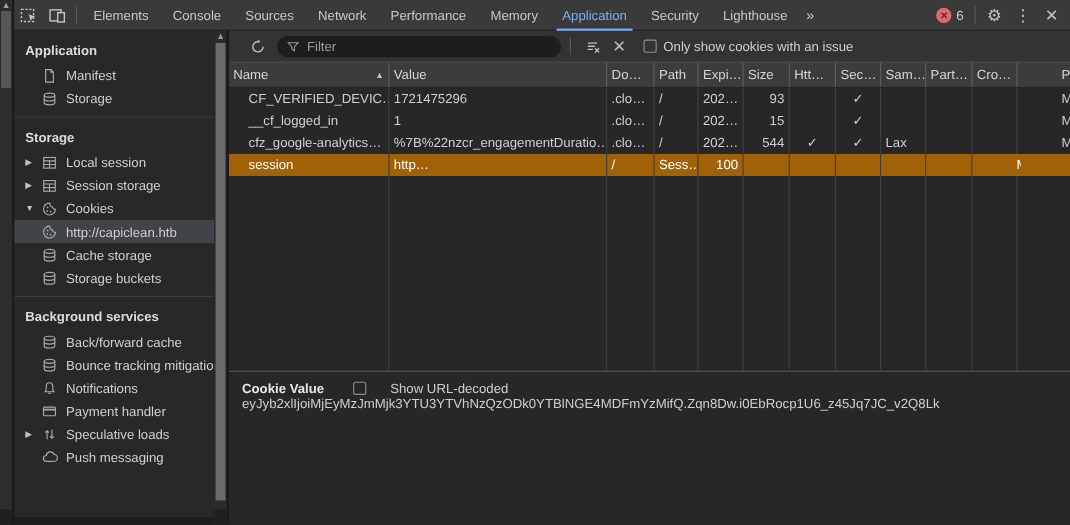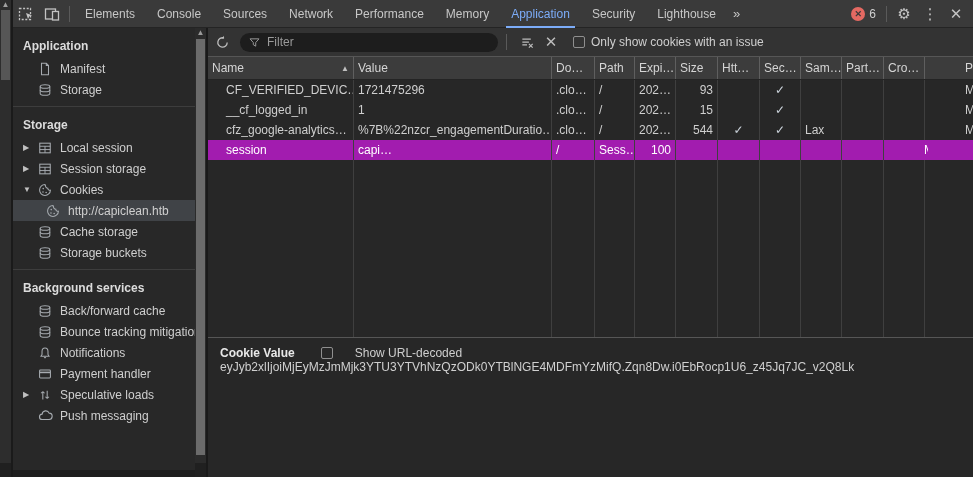--- a/index.html
+++ b/index.html
@@ -40,36 +40,36 @@
 
   
   .sidebar { width:182px; background:#282828; flex:none; overflow:hidden; position:relative; }
   .sb-section { padding-top:6px; }
   .sb-section + .sb-section { border-top:1px solid #3d3d3d; margin-top:6px; }
   .sb-title { height:24px; line-height:24px; padding-left:10px; color:#dcdcdc; font-weight:bold; }
   .sb-item { height:21px; display:flex; align-items:center; padding-left:10px; cursor:pointer; white-space:nowrap; }
   .sb-item .exp { width:14px; flex:none; font-size:8px; color:#c0c0c0; text-align:left; }
   .sb-item .icon { width:16px; height:16px; flex:none; margin-right:7px; color:#a6abb0;
                    display:flex; align-items:center; justify-content:center; }
-  .sb-item.child { padding-left:32px; }
+  .sb-item.child { padding-left:24px; }
   .sb-item.selected { background:#404347; }
   .sb-bottomcap { position:absolute; bottom:0; left:0; right:0; height:7px; background:#1e1e1e; }
 
   
   .side-scrollbar { width:13px; background:#2b2b2b; position:relative; flex:none; border-right:2px solid #1a1a1a; }
   .side-scrollbar .arrow { position:absolute; top:0; left:0; width:11px; height:10px; color:#9a9a9a;
       font-size:8px; line-height:10px; text-align:center; }
   .side-scrollbar .thumb { position:absolute; top:11px; left:1px; width:9px; bottom:22px; background:#6b6b6b; }
   .side-scrollbar .bottomcap { position:absolute; bottom:0; left:0; width:11px; height:14px; background:#202020; }
 
   
   .main { flex:1; display:flex; flex-direction:column; background:#272727; min-width:0; }
 
   .cookies-toolbar { height:29px; background:#333333; border-bottom:1px solid #565656;
-                     display:flex; align-items:center; flex:none; padding-left:2px; }
+                     display:flex; align-items:center; flex:none; padding-left:14px; }
   .ct-icon { width:24px; height:24px; display:flex; align-items:center; justify-content:center;
              color:#bdbdbd; flex:none; cursor:pointer; }
   .filter-pill { width:258px; height:19px; background:#1d1d1d; border-radius:10px; display:flex;
                  align-items:center; padding:0 8px; margin-left:6px; }
   .filter-pill .funnel { color:#9a9a9a; margin-right:6px; display:flex; }
   .filter-pill input { flex:1; background:transparent; border:none; outline:none; color:#cfcfcf;
                        font-family:"Liberation Sans", sans-serif; font-size:12px; }
   .filter-pill input::placeholder { color:#9a9a9a; }
   .checkbox { appearance:none; -webkit-appearance:none; width:12px; height:12px; border:1px solid #8f8f8f;
               border-radius:2px; background:transparent; margin:0 6px 0 10px; cursor:pointer; flex:none; }
@@ -82,21 +82,21 @@
   .cell:last-child { border-right:none;margin-left:36px; }
   .c-right { justify-content:flex-end; }
   .c-center { justify-content:center; }
   .thead { height:23px; background:#3c3c3c; flex:none; border-bottom:1px solid #242424; }
   .thead .cell { border-right:1px solid #5f5f5f; color:#d5d5d5; }
   .thead .cell:last-child { border-right:none; }
   .thead .name-h { justify-content:space-between; }
   .sort { font-size:8px; color:#c0c0c0; margin-left:4px; }
   .trow { height:20px; flex:none; cursor:pointer; }
   .trow .cell:first-child { padding-left:18px; }
-  .trow.selected { background:#a21caf; color:#ffffff; }
+  .trow.selected { background:#a16207; color:#ffffff; }
   .check { color:#c9d1d9; }
   .table-fill { flex:1; min-height:0; }
   .table-fill .cell { height:100%; }
 
   
   .preview { height:140px; flex:none; border-top:1px solid #565656; background:#272727; padding:8px 12px; }
   .preview-head { display:flex; align-items:center;gap:16px; }
   .preview-head .lbl { font-weight:bold; color:#e8e8e8; }
   .preview-val { color:#d0d0d0; word-break:break-all; }
 
@@ -448,21 +448,21 @@
           <span class="cell c-right">544</span>
           <span class="cell c-center check">✓</span>
           <span class="cell c-center check">✓</span>
           <span class="cell">Lax</span>
           <span class="cell"></span>
           <span class="cell"></span>
           <span class="cell">Med…</span>
         </div>
         <div class="cookie-grid trow selected">
           <span class="cell">session</span>
-          <span class="cell">capi…</span>
+          <span class="cell">http…</span>
           <span class="cell">/</span>
           <span class="cell">Sess…</span>
           <span class="cell c-right">100</span>
           <span class="cell c-center"></span>
           <span class="cell c-center"></span>
           <span class="cell"></span>
           <span class="cell"></span>
           <span class="cell"></span>
           <span class="cell">Med…</span>
         </div>

